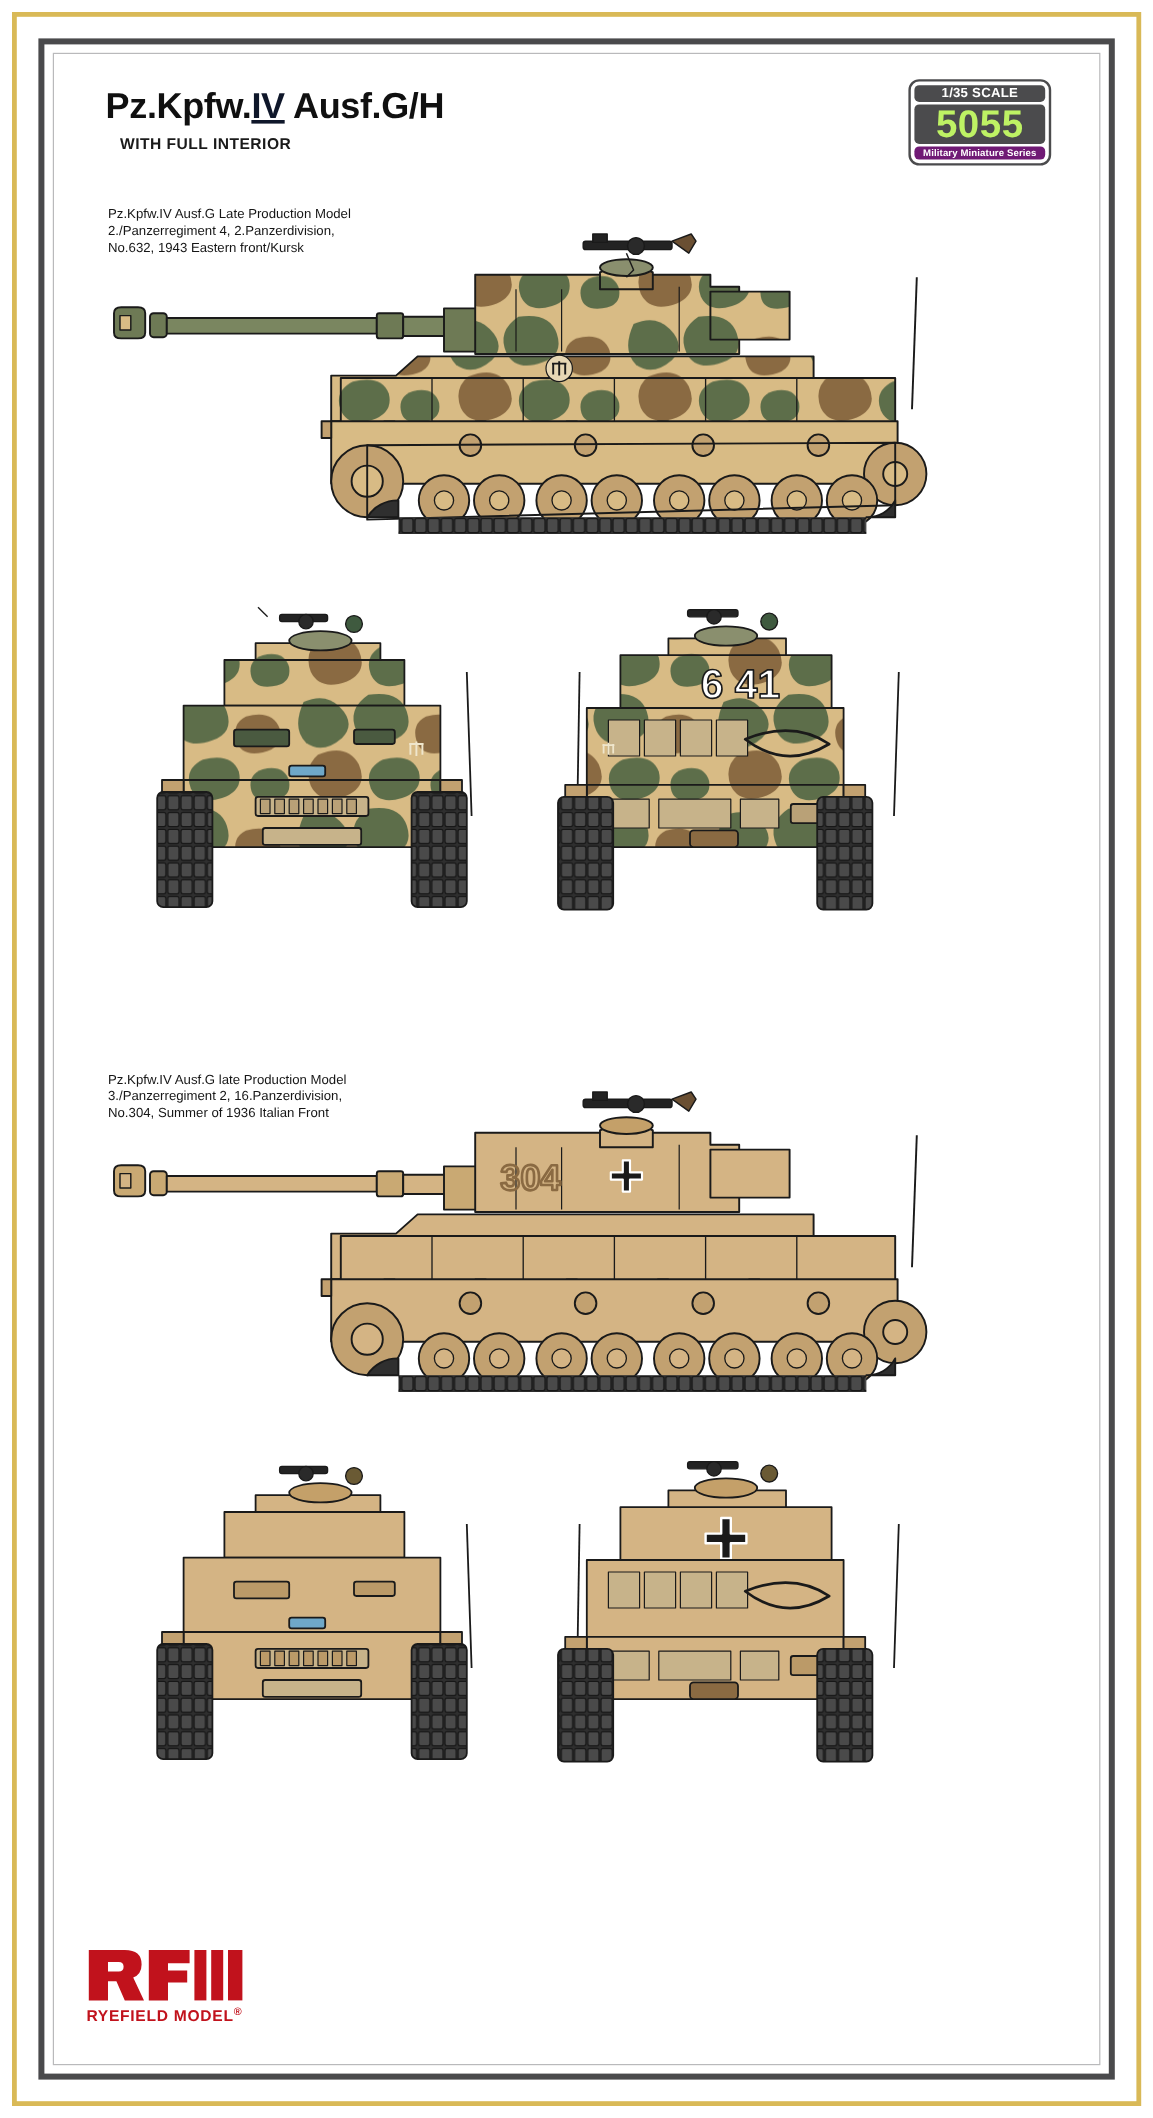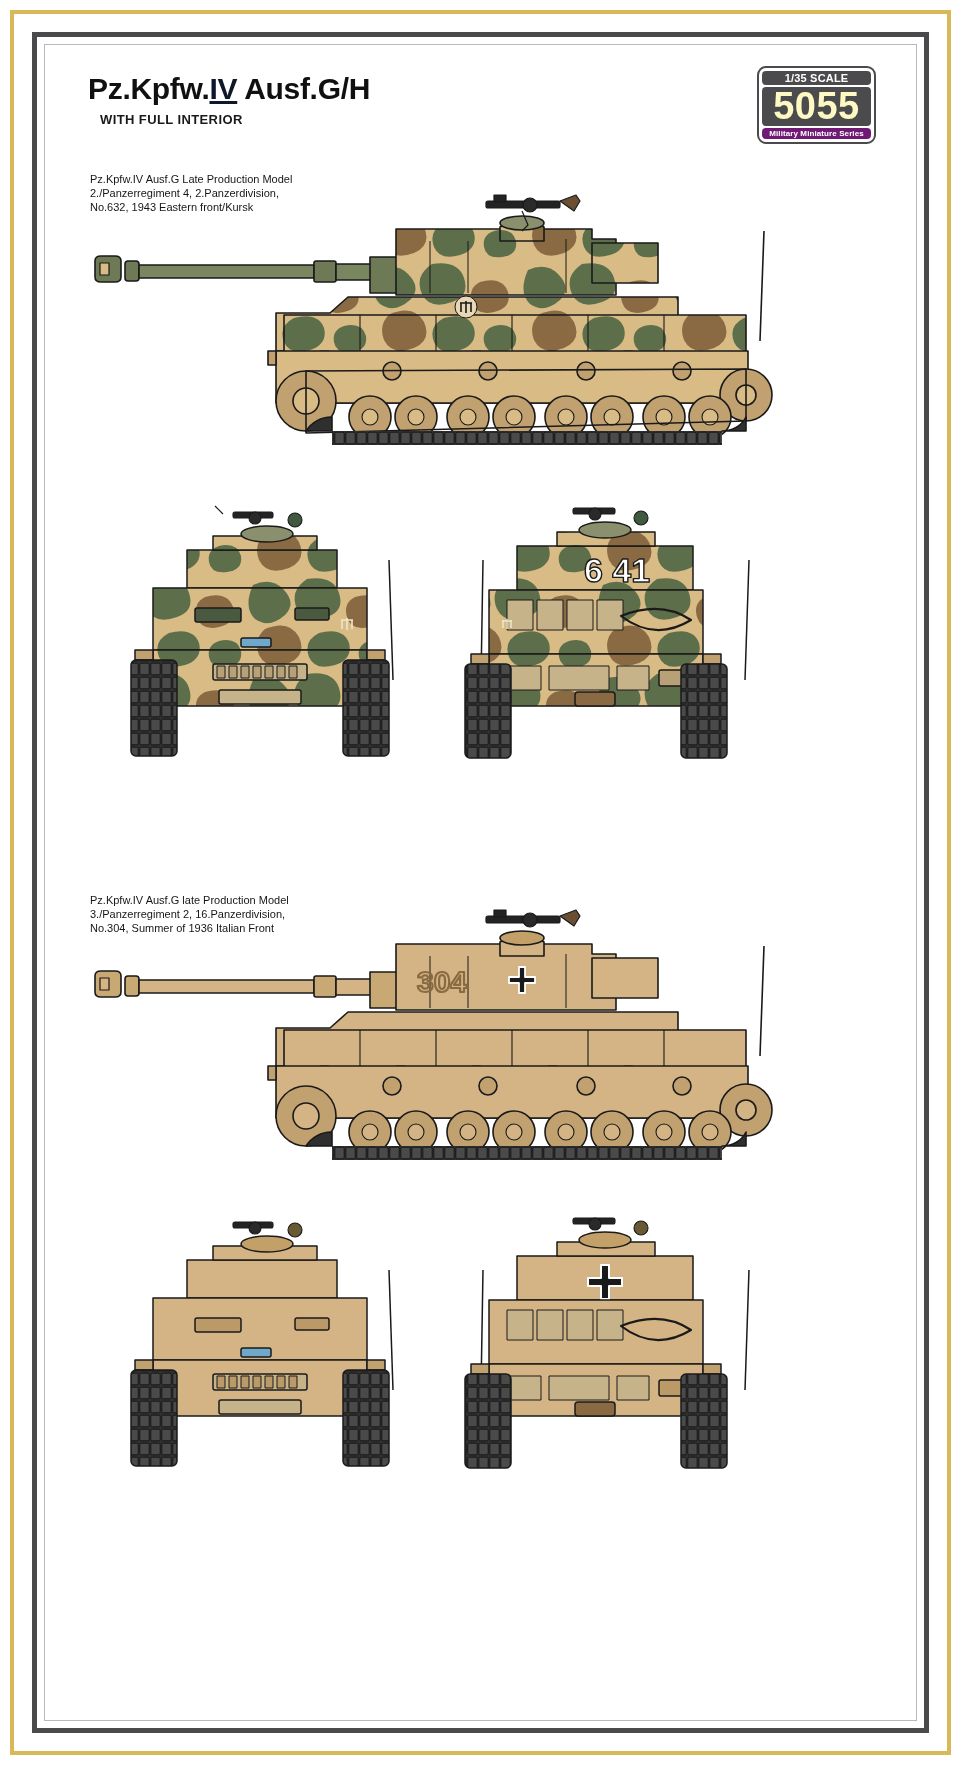--- a/index.html
+++ b/index.html
@@ -14,21 +14,21 @@
   
   .title-wrap{position:absolute;left:88px;top:72px;}
   .title{font-size:30px;font-weight:bold;color:#101010;letter-spacing:-0.3px;white-space:nowrap;}
   .title .red{color:#0f172a;text-decoration:underline;}
   .subtitle{font-size:13px;font-weight:bold;color:#1a1a1a;letter-spacing:0.4px;margin-top:6px;margin-left:12px;}
 
   .badge{position:absolute;right:85px;top:66px;width:119px;border:2px solid #4b4b4d;border-radius:9px;
          background:#ffffff;padding:3px;box-sizing:border-box;}
   .badge-top{background:#4b4b4d;color:#ffffff;font-size:11px;font-weight:bold;text-align:center;
              border-radius:4px;padding:1px 0;letter-spacing:0.2px;}
-  .badge-num{background:#4b4b4d;color:#fef9c3;font-size:38px;font-weight:bold;text-align:center;
+  .badge-num{background:#4b4b4d;color:#bef264;font-size:32px;font-weight:bold;text-align:center;
              border-radius:4px;margin:2px 0;line-height:1.02;letter-spacing:0.5px;}
   .badge-bot{background:#701a75;color:#ffffff;font-size:8px;font-weight:bold;text-align:center;
              border-radius:4px;padding:1px 0;letter-spacing:0.1px;}
 
   
   .caption{position:absolute;font-size:11px;line-height:14px;color:#161616;white-space:nowrap;}
   .cap1{left:90px;top:172px;}
   .cap2{left:90px;top:893px;}
 
   
@@ -455,14 +455,27 @@
         <rect x="214" y="190" width="34" height="16" rx="2" fill="#bb9a68"></rect>
         <rect x="130" y="212" width="40" height="14" rx="3" fill="#8a6a42"></rect>
         <path d="M26 174 l18 0 l0 10 l-18 0 Z" fill="#c2a170"></path>
         <path d="M258 174 l18 0 l0 10 l-18 0 Z" fill="#c2a170"></path>
         <rect x="20" y="184" width="46" height="94" rx="5" fill="url(#track2)" stroke-width="1.5"></rect>
         <rect x="236" y="184" width="46" height="94" rx="5" fill="url(#track2)" stroke-width="1.5"></rect>
       </g>
     </svg>
   </div>
 
+  <div class="logo">
+    <svg class="logo-mark" width="132" height="46" viewBox="0 0 132 46">
+      <g fill="#c1121c">
+        <path d="M2 2 l30 0 q14 0 14 12 q0 8 -7 11 l9 19 l-16 0 l-7 -16 l-7 0 l0 16 l-16 0 Z
+                 M18 12 l0 8 l9 0 q4 0 4 -4 q0 -4 -4 -4 Z"></path>
+        <path d="M52 2 l34 0 l0 11 l-18 0 l0 6 l16 0 l0 10 l-16 0 l0 15 l-16 0 Z"></path>
+        <path d="M90 2 l10 0 l0 42 l-10 0 Z"></path>
+        <path d="M104 2 l10 0 l0 42 l-10 0 Z"></path>
+        <path d="M118 2 l12 0 l0 42 l-12 0 Z"></path>
+      </g>
+    </svg>
+    <div class="logo-text"><span>RYEFIELD MODEL</span><span class="reg">®</span></div>
+  </div>
 
 </div>
 
 </body></html>

